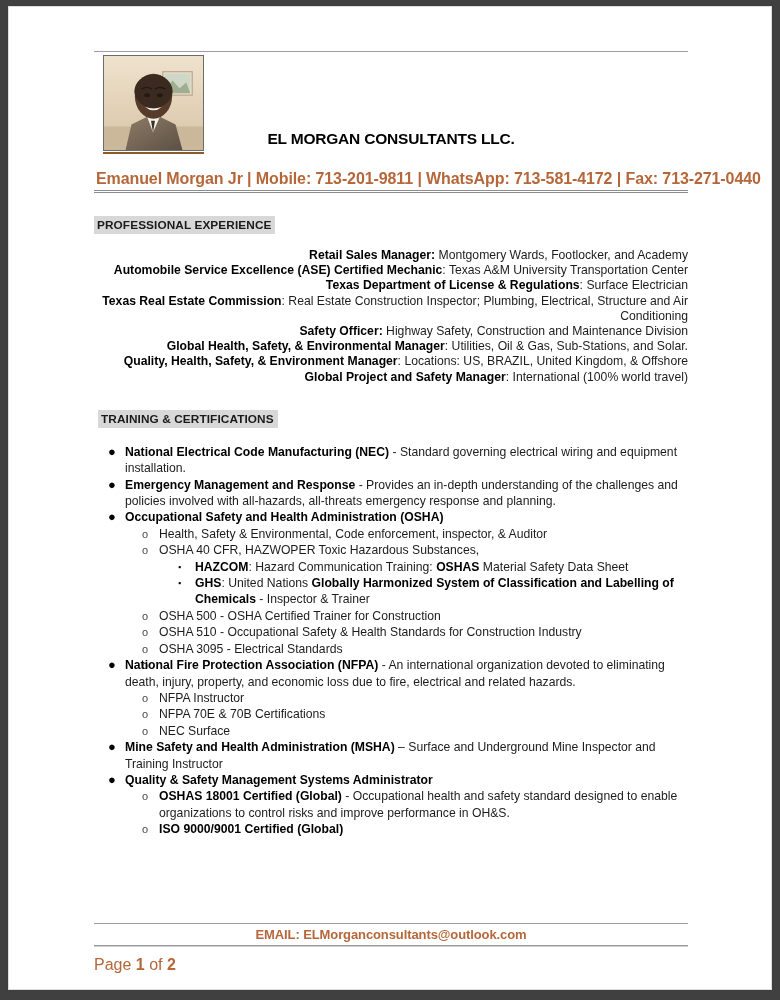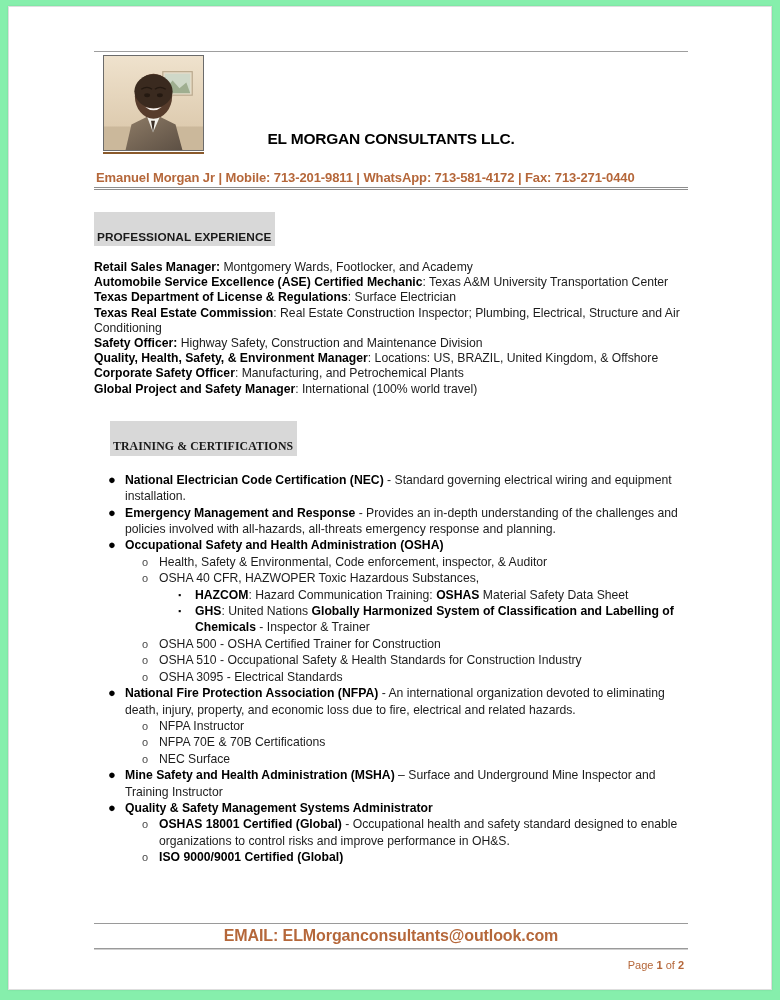--- a/index.html
+++ b/index.html
@@ -13,21 +13,21 @@
     height: 1000px;
     overflow: hidden;
     font-family: "Liberation Sans", sans-serif;
   }
 
   
   #page-frame {
     position: relative;
     width: 780px;
     height: 1000px;
-    background: #86efac;
+    background: #404040;
     box-sizing: border-box;
     padding: 6px 8px 10px 8px;
   }
   #page-sheet {
     position: relative;
     width: 764px;
     height: 984px;
     background: #ffffff;
     box-sizing: border-box;
     border: 1px solid #dedede;
@@ -83,49 +83,49 @@
     font-size: 15.5px;
     font-weight: bold;
     letter-spacing: -0.2px;
     color: #000000;
   }
 
   
   .contact-line {
     color: #b5673a;
     font-weight: bold;
-    font-size: 13px;
+    font-size: 16px;
     letter-spacing: -0.1px;
     white-space: nowrap;
     padding: 0 0 2px 2px;
   }
   .rule-double {
     width: 100%;
     height: 3px;
     border-top: 1px solid #8d8d8d;
     border-bottom: 1px solid #8d8d8d;
     box-sizing: border-box;
     background: #ffffff;
   }
 
   
   .section-head {
     display: inline-block;
     background: #d8d8d8;
     font-weight: bold;
     font-size: 11.8px;
     color: #1a1a1a;
-    padding: 18px 4px 2px 3px;
+    padding: 2px 4px 2px 3px;
     letter-spacing: 0.1px;
   }
   .section-head-wrap { margin: 22px 0 14px 0; }
-  .section-head-wrap.second { margin: 24px 0 16px 16px; font-family: Liberation Serif, serif; }
-
-  
-  .exp-list { font-size: 12.2px; color: #1c1c1c; line-height: 15.2px; }
+  .section-head-wrap.second { margin: 24px 0 16px 4px; }
+
+  
+  .exp-list { font-size: 12.2px; color: #1c1c1c; line-height: 15.2px; text-align: right; }
   .exp-line { margin: 0; padding: 0; }
   .exp-line b { font-weight: bold; color: #000; }
 
   
   .b1-list { margin: 0; padding: 0; list-style: none; font-size: 12.2px; color: #1c1c1c; }
   .b1 {
     position: relative;
     padding-left: 31px;
     line-height: 16.4px;
     margin-bottom: 0px;
@@ -176,36 +176,36 @@
     width: 594px;
   }
   .foot-rule {
     width: 100%;
     height: 1px;
     background: #9a9a9a;
   }
   .foot-email {
     text-align: center;
     color: #b5673a;
-    font-size: 16px;
+    font-size: 13px;
     font-weight: bold;
     padding: 3px 0 3px 0;
     letter-spacing: -0.1px;
   }
   .foot-rule2 {
     width: 100%;
     height: 2px;
     border-top: 1px solid #9a9a9a;
     border-bottom: 1px solid #cfcfcf;
     box-sizing: border-box;
   }
   .foot-page {
-    text-align: right;
+    text-align: left;
     color: #b5673a;
-    font-size: 11px;
+    font-size: 16px;
     padding: 9px 4px 0 0;
   }
   .foot-page b { font-weight: bold; }
 </style>
 </head>
 <body>
 
 <div id="page-frame">
   <div id="page-sheet">
 
@@ -253,31 +253,31 @@
       <div class="section-head-wrap">
         <span class="section-head">PROFESSIONAL EXPERIENCE</span>
       </div>
 
       <div class="exp-list" id="exp-list">
           <div class="exp-line"><b>Retail Sales Manager:</b><span> Montgomery Wards, Footlocker, and Academy</span></div>
           <div class="exp-line"><b>Automobile Service Excellence (ASE) Certified Mechanic</b><span>: Texas A&amp;M University Transportation Center</span></div>
           <div class="exp-line"><b>Texas Department of License &amp; Regulations</b><span>: Surface Electrician</span></div>
           <div class="exp-line"><b>Texas Real Estate Commission</b><span>: Real Estate Construction Inspector; Plumbing, Electrical, Structure and Air Conditioning</span></div>
           <div class="exp-line"><b>Safety Officer:</b><span> Highway Safety, Construction and Maintenance Division</span></div>
+          <div class="exp-line"><b>Global Health, Safety, &amp; Environmental Manager</b><span>: Utilities, Oil &amp; Gas, Sub-Stations, and Solar.</span></div>
           <div class="exp-line"><b>Quality, Health, Safety, &amp; Environment Manager</b><span>: Locations: US, BRAZIL, United Kingdom, &amp; Offshore</span></div>
-          <div class="exp-line"><b>Corporate Safety Officer</b><span>: Manufacturing, and Petrochemical Plants</span></div>
           <div class="exp-line"><b>Global Project and Safety Manager</b><span>: International (100% world travel)</span></div>
         </div>
 
       <div class="section-head-wrap second">
         <span class="section-head">TRAINING &amp; CERTIFICATIONS</span>
       </div>
 
       <ul class="b1-list" id="training-list">
-          <li class="b1"><span class="mk">●</span><span class="txt"><b>National Electrician Code Certification (NEC)</b><span> - Standard governing electrical wiring and equipment installation.</span></span></li>
+          <li class="b1"><span class="mk">●</span><span class="txt"><b>National Electrical Code Manufacturing (NEC)</b><span> - Standard governing electrical wiring and equipment installation.</span></span></li>
           <li class="b1"><span class="mk">●</span><span class="txt"><b>Emergency Management and Response</b><span> - Provides an in-depth understanding of the challenges and policies involved with all-hazards, all-threats emergency response and planning.</span></span></li>
           <li class="b1"><span class="mk">●</span><span class="txt"><b>Occupational Safety and Health Administration (OSHA)</b></span><ul class="b2-list">
               <li class="b2"><span class="mk">o</span><span class="txt"><span>Health, Safety &amp; Environmental, Code enforcement, inspector, &amp; Auditor</span></span></li>
               <li class="b2"><span class="mk">o</span><span class="txt"><span>OSHA 40 CFR, HAZWOPER Toxic Hazardous Substances,</span></span><ul class="b3-list">
                   <li class="b3"><span class="mk">▪</span><span class="txt"><b>HAZCOM</b><span>: Hazard Communication Training: </span><b>OSHAS</b><span> Material Safety Data Sheet</span></span></li>
                   <li class="b3"><span class="mk">▪</span><span class="txt"><b>GHS</b><span>: United Nations </span><b>Globally Harmonized System of Classification and Labelling of Chemicals</b><span> - Inspector &amp; Trainer</span></span></li>
                 </ul></li>
               <li class="b2"><span class="mk">o</span><span class="txt"><span>OSHA 500 - OSHA Certified Trainer for Construction</span></span></li>
               <li class="b2"><span class="mk">o</span><span class="txt"><span>OSHA 510 - Occupational Safety &amp; Health Standards for Construction Industry</span></span></li>
               <li class="b2"><span class="mk">o</span><span class="txt"><span>OSHA 3095 - Electrical Standards</span></span></li>

